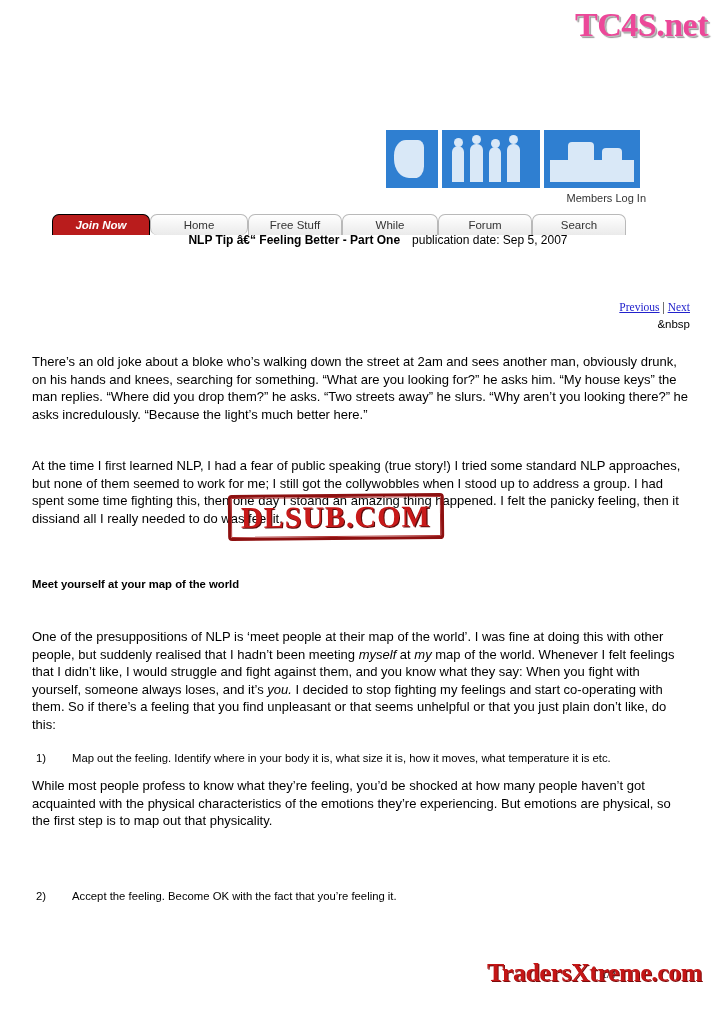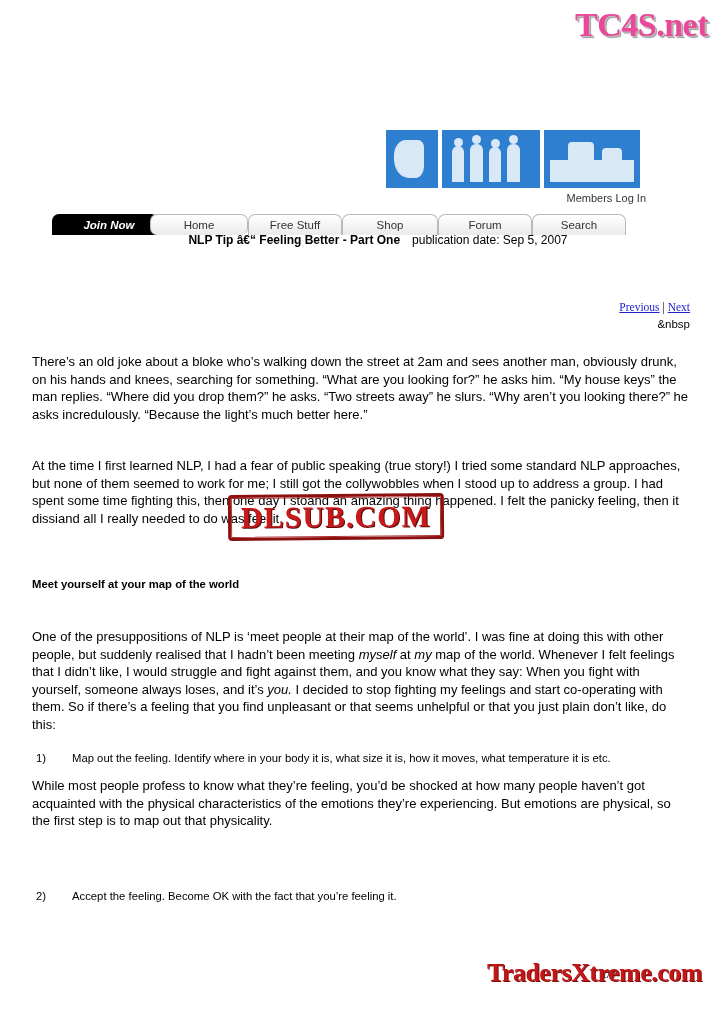--- a/index.html
+++ b/index.html
@@ -120,26 +120,25 @@
     line-height: 20px;
     text-align: center;
     font-size: 11.5px;
     color: #333;
     border: 1px solid #b9b9b9;
     border-bottom: none;
     background: linear-gradient(#ffffff, #eaeaea);
     border-radius: 7px 7px 0 0;
   }
   .tab-join {
-    background: #000000;
+    background: #b91c1c;
     color: #ffffff;
     font-weight: bold;
     font-style: italic;
     border-color: #000;
-    padding-left: 8px;
   }
   .t0 { left: 0;   width: 96px; }
   .t1 { left: 98px; width: 96px; border-radius: 7px; }
   .t2 { left: 196px; width: 92px; }
   .t3 { left: 290px; width: 94px; }
   .t4 { left: 386px; width: 92px; }
   .t5 { left: 480px; width: 92px; }
 
   
   .article-title-row {
@@ -287,21 +286,21 @@
     </div>
   </div>
 
   <div class="members-login">Members Log In</div>
 </div>
 
 <div class="nav-tabs">
   <div class="tab tab-join t0">Join Now</div>
   <div class="tab t1">Home</div>
   <div class="tab t2">Free Stuff</div>
-  <div class="tab t3">Shop</div>
+  <div class="tab t3">While</div>
   <div class="tab t4">Forum</div>
   <div class="tab t5">Search</div>
 </div>
 
 <div class="article-title-row">
   <span class="article-title">NLP Tip â€“ Feeling Better - Part One</span><span class="pub-date">publication date: Sep 5, 2007</span>
 </div>
 
 <div class="nav-links">
   <a href="#">Previous</a>

